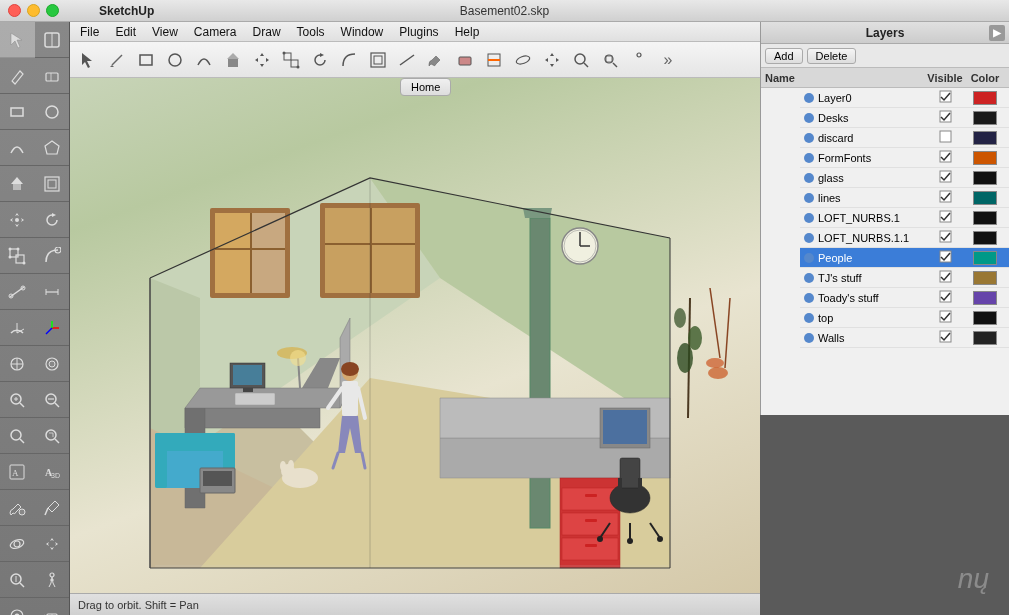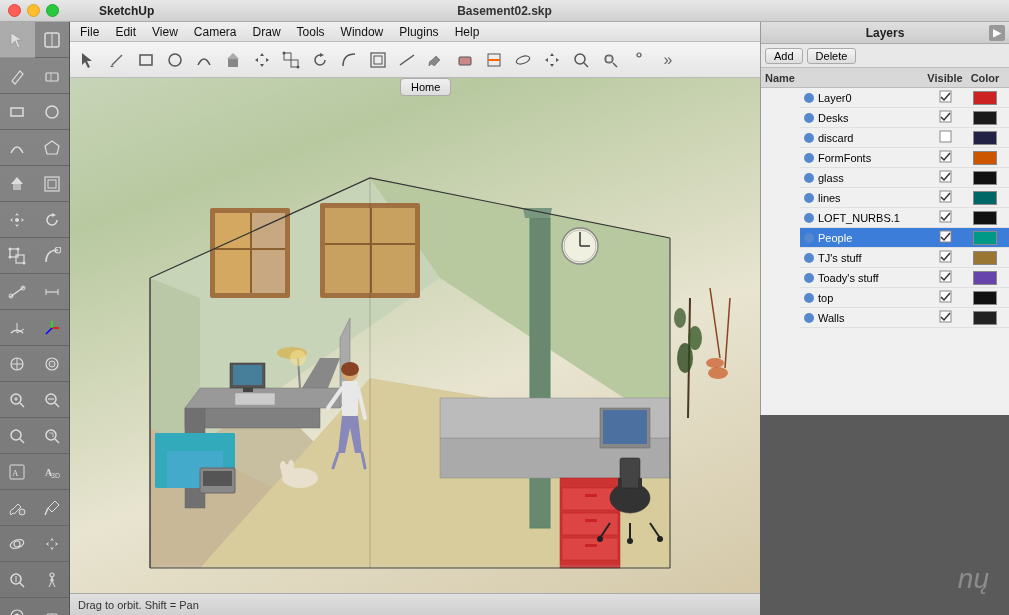--- a/index.html
+++ b/index.html
@@ -8,21 +8,21 @@
     
     #titlebar {
       width: 100%; height: 22px; background: linear-gradient(to bottom, #e8e8e8, #d0d0d0);
       border-bottom: 1px solid #aaa; display: flex; align-items: center; position: relative;
     }
     #window-controls { display: flex; gap: 6px; margin-left: 8px; }
     .wc { width: 13px; height: 13px; border-radius: 50%; }
     .wc-close { background: #ff5f57; border: 1px solid #e0443e; }
     .wc-min { background: #febc2e; border: 1px solid #d9a520; }
     .wc-max { background: #28c840; border: 1px solid #1aab29; }
-    #titlebar-title { position: absolute; left: 50%; transform: translateX(-50%); font-size: 12px; color: #333; font-weight: 700; }
+    #titlebar-title { position: absolute; left: 50%; transform: translateX(-50%); font-size: 12px; color: #333; font-weight: 400; }
     #titlebar-app { margin-left: 40px; font-size: 12px; font-weight: bold; color: #222; }
 
     
     #menubar {
       width: 100%; height: 20px; background: linear-gradient(to bottom, #f0f0f0, #e0e0e0);
       border-bottom: 1px solid #bbb; display: flex; align-items: center; padding: 0 4px;
     }
     .menu-item { padding: 1px 8px; font-size: 12px; color: #111; cursor: pointer; border-radius: 3px; }
 
     
@@ -723,20 +723,31 @@
         <div class="layer-dot" style="background: rgb(85, 136, 204);"></div>
         <span class="layer-name">LOFT_NURBS.1</span>
         <span class="layer-check"><svg width="13" height="13" viewBox="0 0 13 13">
             <rect x="1" y="1" width="11" height="11" fill="white" stroke="#888" stroke-width="1"></rect>
             <path d="M2 7 L5 10 L11 3" fill="none" stroke="#333" stroke-width="1.5"></path>
           </svg></span>
         <div class="layer-color">
           <div class="color-swatch" style="background: rgb(17, 17, 17);"></div>
         </div>
       </div>
+      <div class="layer-row">
+        <div class="layer-dot" style="background: rgb(85, 136, 204);"></div>
+        <span class="layer-name">LOFT_NURBS.1.1</span>
+        <span class="layer-check"><svg width="13" height="13" viewBox="0 0 13 13">
+            <rect x="1" y="1" width="11" height="11" fill="white" stroke="#888" stroke-width="1"></rect>
+            <path d="M2 7 L5 10 L11 3" fill="none" stroke="#333" stroke-width="1.5"></path>
+          </svg></span>
+        <div class="layer-color">
+          <div class="color-swatch" style="background: rgb(17, 17, 17);"></div>
+        </div>
+      </div>
       <div class="layer-row selected">
         <div class="layer-dot" style="background: rgb(85, 136, 204);"></div>
         <span class="layer-name">People</span>
         <span class="layer-check"><svg width="13" height="13" viewBox="0 0 13 13">
             <rect x="1" y="1" width="11" height="11" fill="white" stroke="#888" stroke-width="1"></rect>
             <path d="M2 7 L5 10 L11 3" fill="none" stroke="#333" stroke-width="1.5"></path>
           </svg></span>
         <div class="layer-color">
           <div class="color-swatch" style="background: rgb(0, 153, 136);"></div>
         </div>

